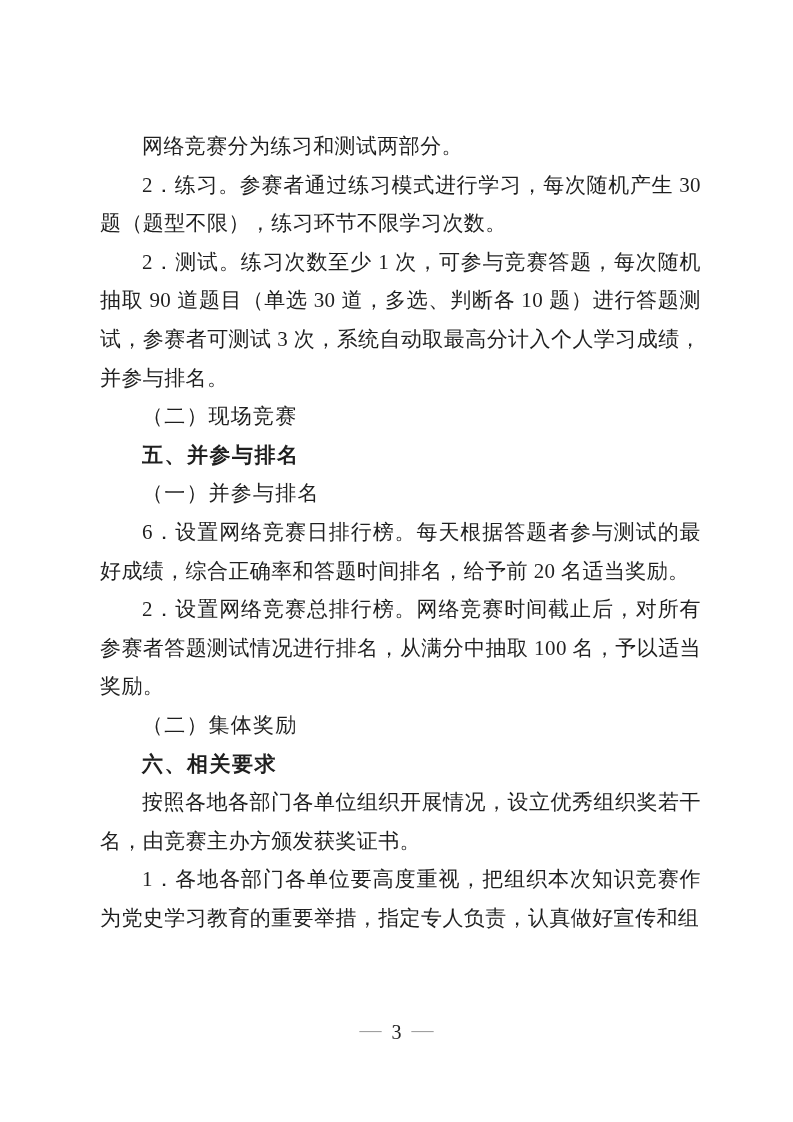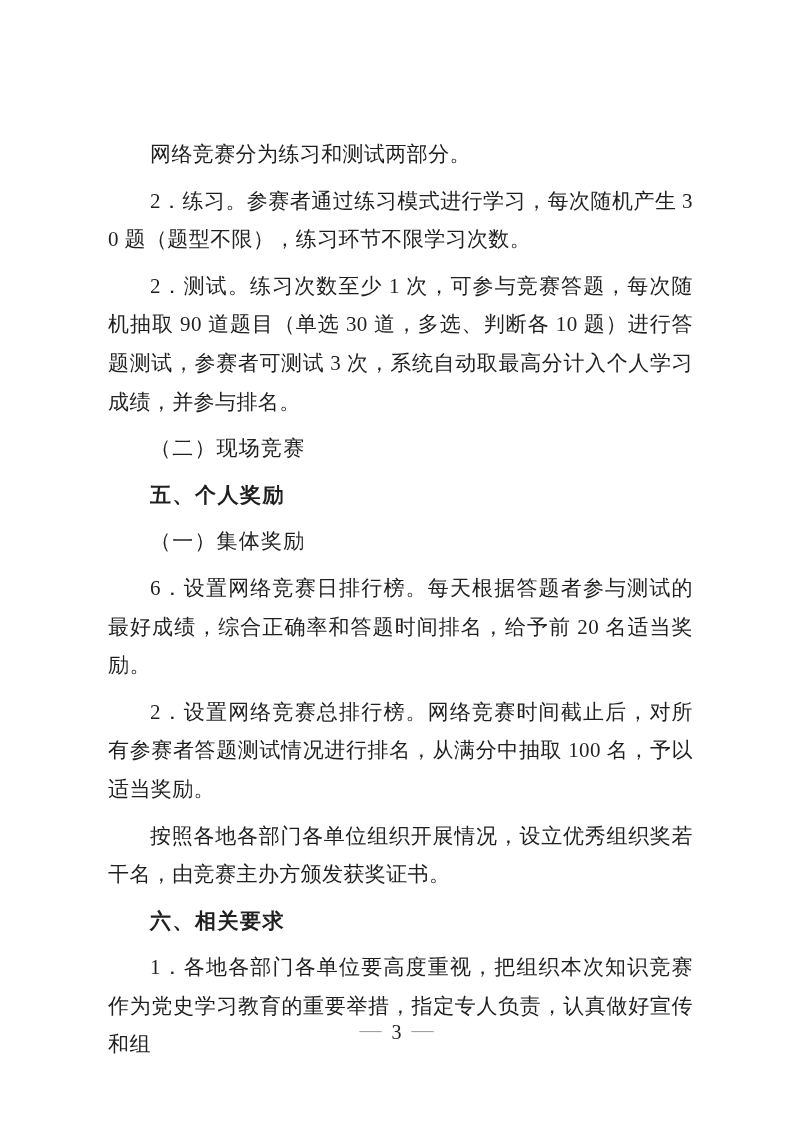--- a/index.html
+++ b/index.html
@@ -16,21 +16,21 @@
     font-family: "Liberation Serif", serif;
     color: #1f1f1f;
   }
   .content {
     position: absolute;
     left: 100px;
     top: 127px;
     width: 601px;
   }
   .para {
-    margin: 8px;
+    margin: 0;
     font-size: 21px;
     line-height: 38.6px;
     letter-spacing: 0.4px;
     text-align: justify;
     text-justify: inter-ideograph;
     text-indent: 2em;
     word-break: break-all;
   }
   .kai {
     letter-spacing: 1.2px;
@@ -63,26 +63,27 @@
 </head>
 <body>
 
 <div class="page">
 
   <div class="content">
     <p class="para">网络竞赛分为练习和测试两部分。</p>
     <p class="para">2．练习。参赛者通过练习模式进行学习，每次随机产生 30 题（题型不限），练习环节不限学习次数。</p>
     <p class="para">2．测试。练习次数至少 1 次，可参与竞赛答题，每次随机抽取 90 道题目（单选 30 道，多选、判断各 10 题）进行答题测试，参赛者可测试 3 次，系统自动取最高分计入个人学习成绩，并参与排名。</p>
     <p class="para kai">（二）现场竞赛</p>
-    <p class="para hei">五、个人奖励</p>
-    <p class="para kai">（一）集体奖励</p>
+    <p class="para hei">五、并参与排名</p>
+    <p class="para kai">（一）并参与排名</p>
     <p class="para">6．设置网络竞赛日排行榜。每天根据答题者参与测试的最好成绩，综合正确率和答题时间排名，给予前 20 名适当奖励。</p>
     <p class="para">2．设置网络竞赛总排行榜。网络竞赛时间截止后，对所有参赛者答题测试情况进行排名，从满分中抽取 100 名，予以适当奖励。</p>
+    <p class="para kai">（二）集体奖励</p>
+    <p class="para hei">六、相关要求</p>
     <p class="para">按照各地各部门各单位组织开展情况，设立优秀组织奖若干名，由竞赛主办方颁发获奖证书。</p>
-    <p class="para hei">六、相关要求</p>
     <p class="para">1．各地各部门各单位要高度重视，把组织本次知识竞赛作为党史学习教育的重要举措，指定专人负责，认真做好宣传和组</p>
   </div>
 
   <div class="footer">
     <span class="dash">—</span><span>3</span><span class="dash">—</span>
   </div>
 
 </div>
 
 </body></html>

